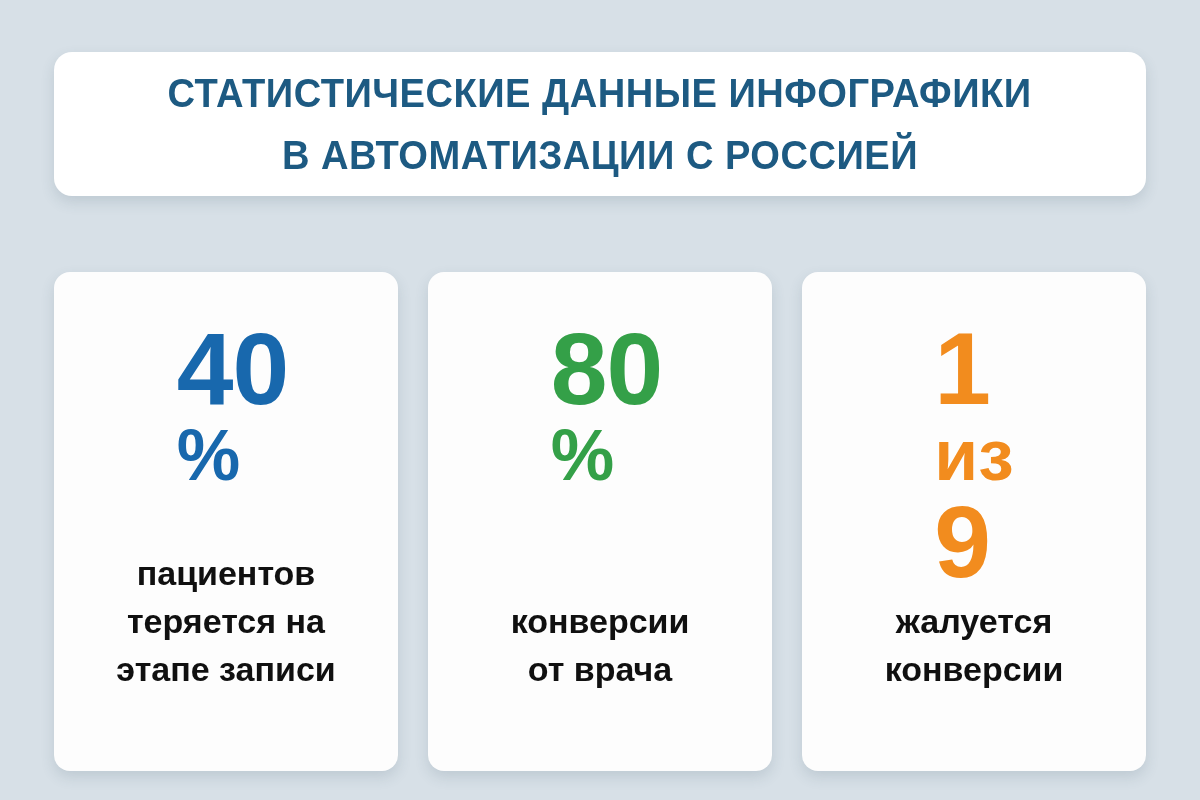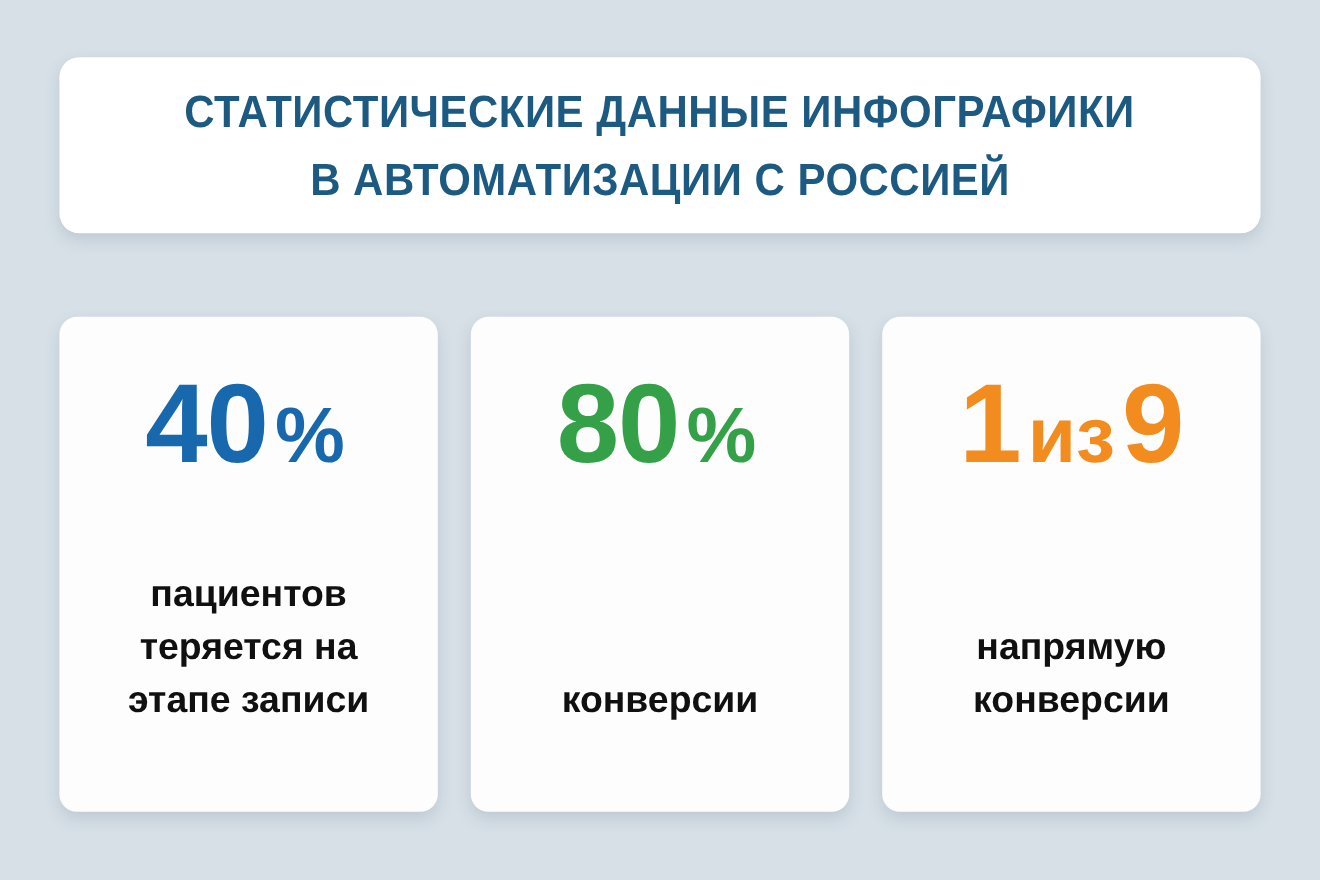--- a/index.html
+++ b/index.html
@@ -74,20 +74,21 @@
   .stat-value {
     font-size: 102px;
     font-weight: bold;
     line-height: 1;
     letter-spacing: -1px;
     white-space: nowrap;
     display: flex;
     align-items: baseline;
     justify-content: center;
     margin-bottom: 4px;
+    flex-direction: column;
   }
 
   .stat-value .unit {
     font-size: 0.70em;
     font-weight: bold;
     margin: 0 0.09em;
     letter-spacing: 0;
   }
 
   .stat-caption {
@@ -126,29 +127,30 @@
       </div>
     </div>
 
     <div class="stat-card">
       <div class="stat-value" style="color: rgb(52, 160, 72);">
         <span>80</span>
           <span class="unit">%</span>
       </div>
       <div class="stat-caption">
         <span class="cap-line">конверсии</span>
+        <span class="cap-line">от врача</span>
       </div>
     </div>
 
     <div class="stat-card">
       <div class="stat-value" style="color: rgb(242, 140, 30);">
         <span>1</span>
           <span class="unit">из</span>
           <span>9</span>
       </div>
       <div class="stat-caption">
-        <span class="cap-line">напрямую</span>
+        <span class="cap-line">жалуется</span>
         <span class="cap-line">конверсии</span>
       </div>
     </div>
 
   </div>
 </div>
 
 </body></html>

